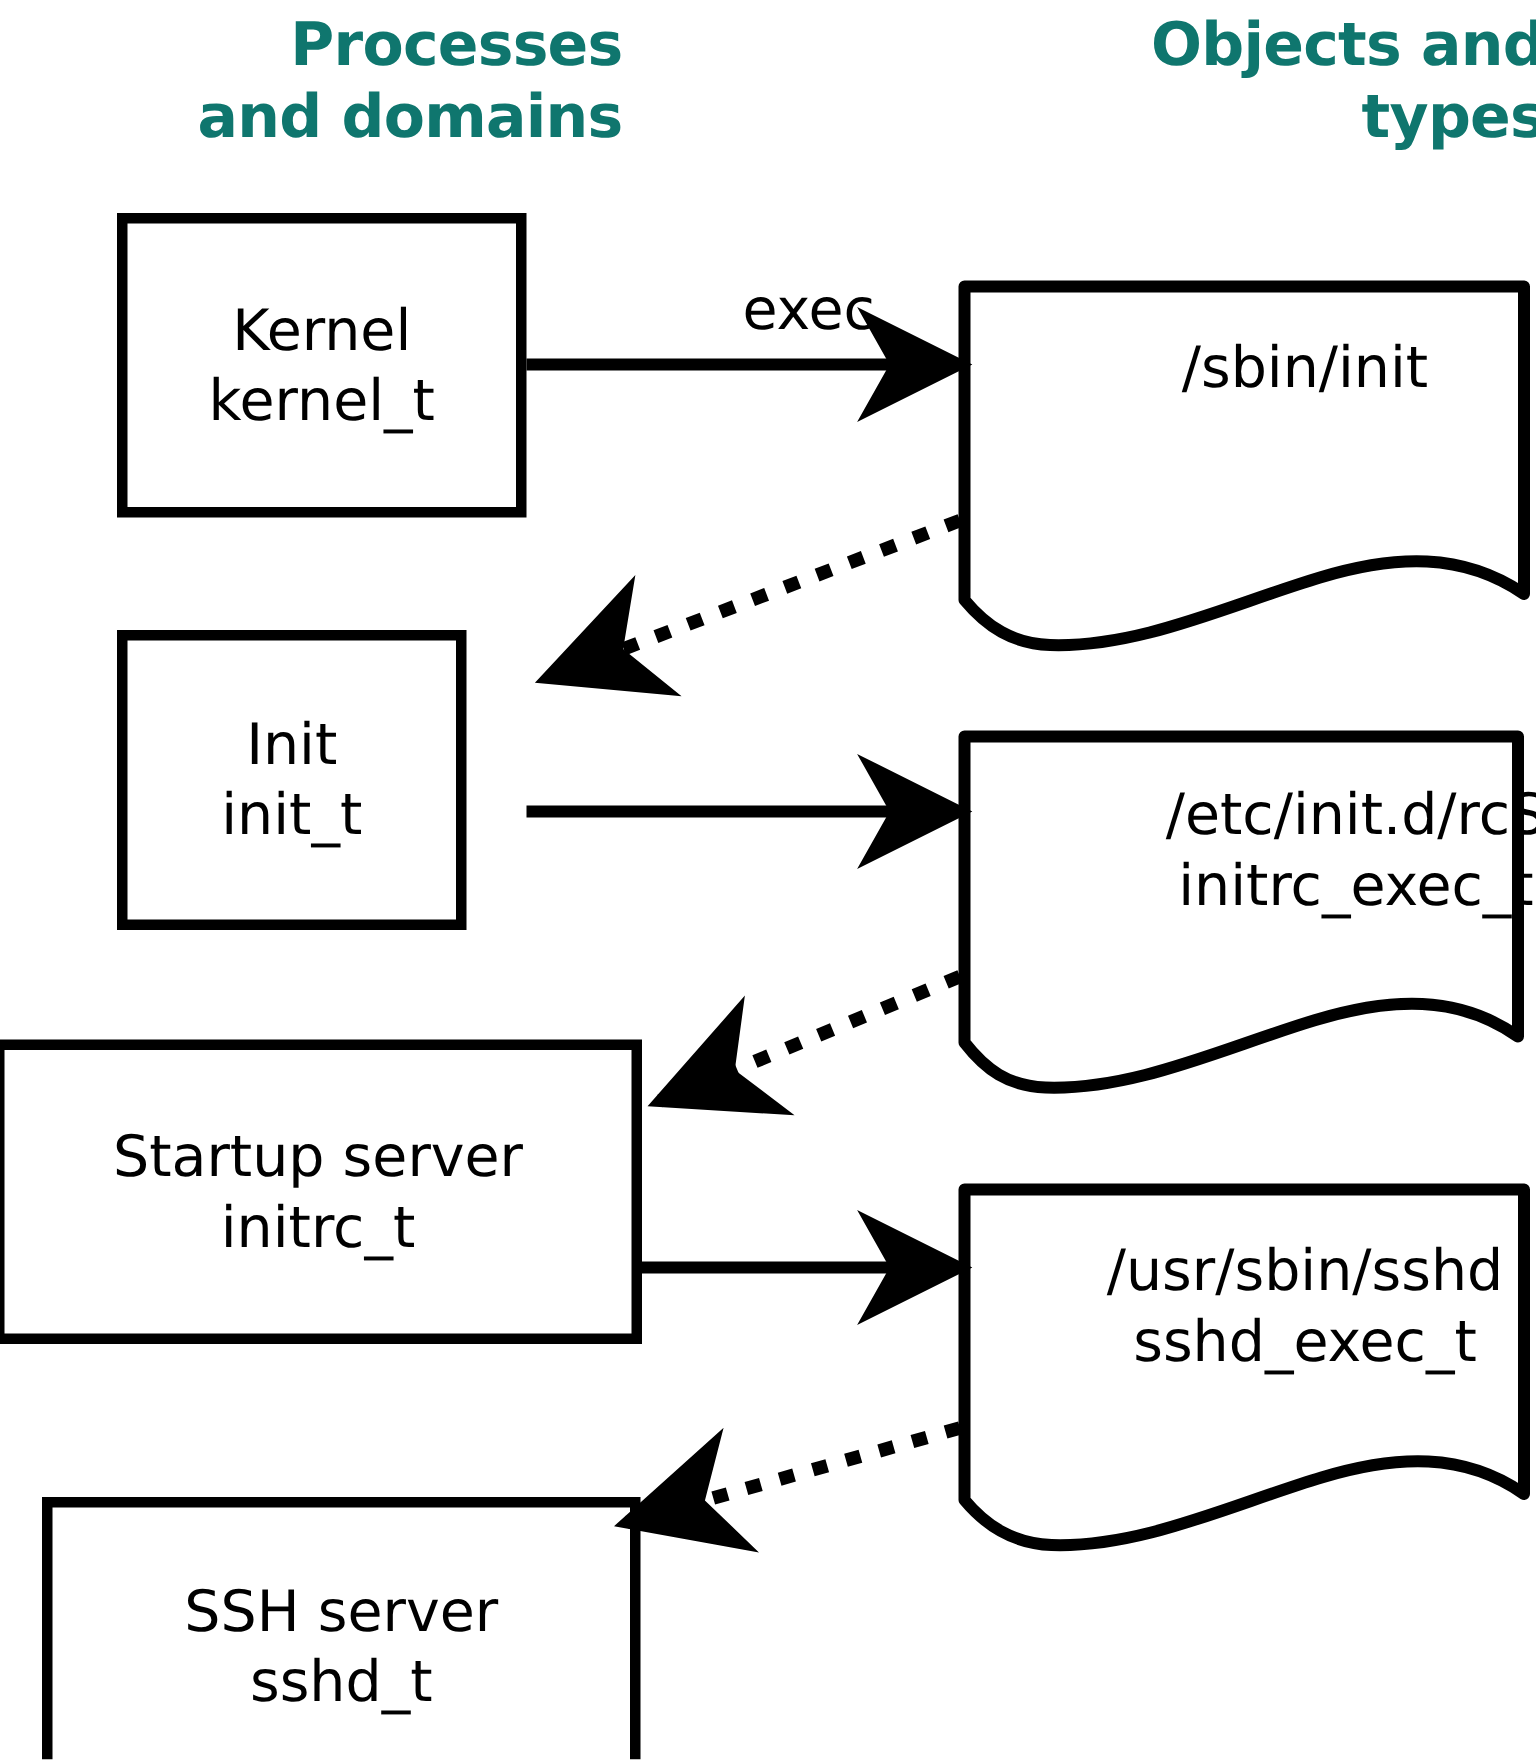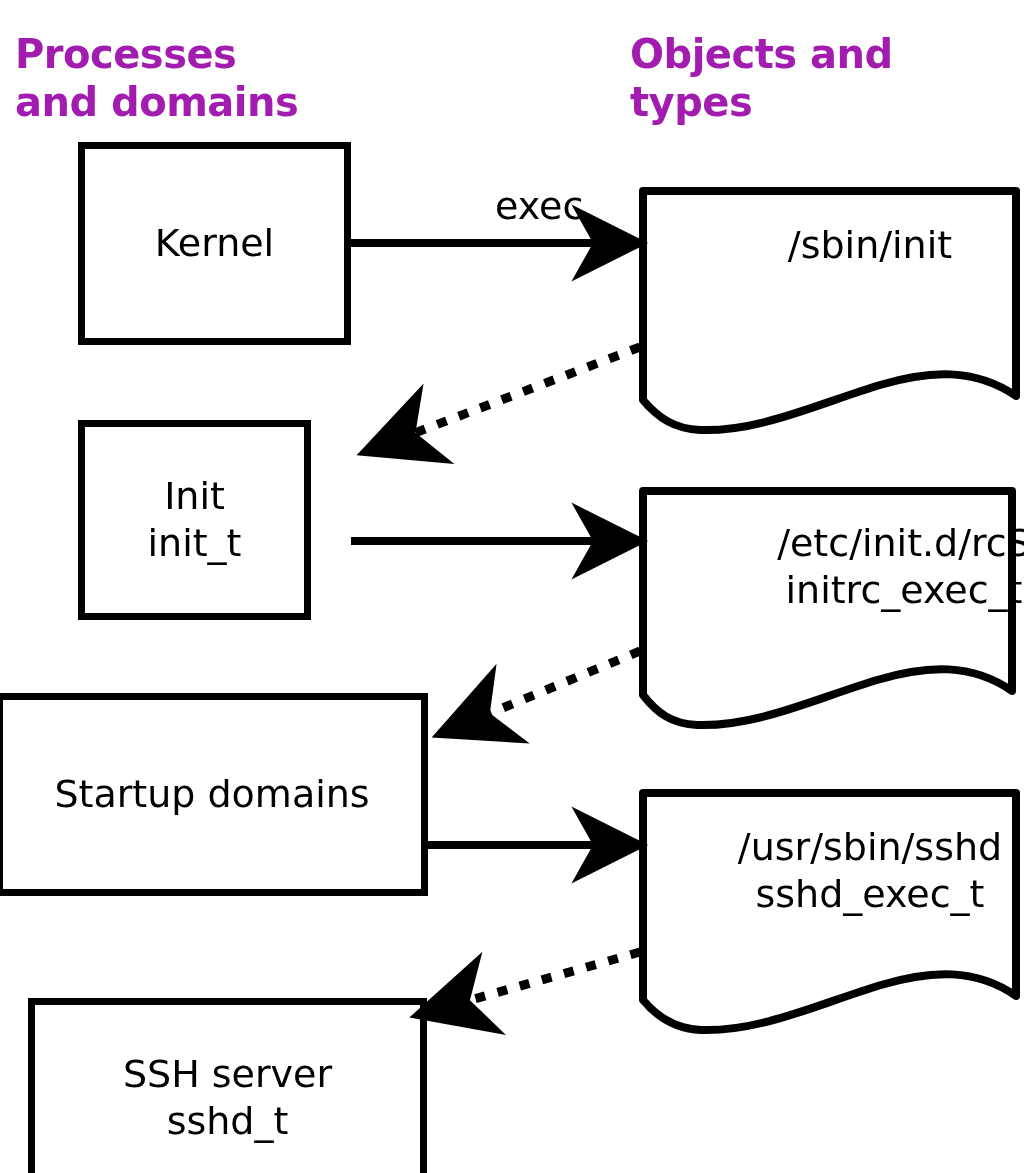--- a/index.html
+++ b/index.html
@@ -13,24 +13,23 @@
     height: 1173px;
     background: #ffffff;
     overflow: hidden;
     font-family: "DejaVu Sans", "Liberation Sans", sans-serif;
   }
   .col-header {
     position: absolute;
     font-weight: bold;
     font-size: 40px;
     line-height: 48px;
-    text-align: left;
-    color: #a21caf;
+    text-align: right;
+    color: #0f766e;
     letter-spacing: -0.5px;
-    margin-top: 24px;
   }
   #header-left  { left: 15px;  top: 6px;  width: 400px; }
   #header-right { left: 630px; top: 6px;  width: 400px; }
 
   .proc-box {
     position: absolute;
     box-sizing: border-box;
     border: 7px solid #000000;
     background: #ffffff;
     display: flex;
@@ -122,29 +121,31 @@
     <div class="ln">/etc/init.d/rcS</div>
     <div class="ln">initrc_exec_t</div>
   </div>
   <div class="doc-label" style="left:648px; top:824px; width:366px;">
     <div class="ln">/usr/sbin/sshd</div>
     <div class="ln">sshd_exec_t</div>
   </div>
 
   <div class="proc-box" style="left:78px; top:142px; width:273px; height:203px;">
     <div class="ln">Kernel</div>
+    <div class="ln">kernel_t</div>
   </div>
 
   <div class="proc-box" style="left:78px; top:420px; width:233px; height:200px;">
     <div class="ln">Init</div>
     <div class="ln">init_t</div>
   </div>
 
   <div class="proc-box" style="left:-4px; top:693px; width:432px; height:203px;">
-    <div class="ln">Startup domains</div>
+    <div class="ln">Startup server</div>
+    <div class="ln">initrc_t</div>
   </div>
 
   <div class="proc-box" style="left:28px; top:970px; width:399px; height:199px;margin-top:28px;">
     <div class="ln">SSH server</div>
     <div class="ln">sshd_t</div>
   </div>
 
   <svg class="overlay" viewBox="0 0 1024 1173">
     <defs>
       <marker id="solidhead" markerWidth="12" markerHeight="12" refX="8.6" refY="5" orient="auto" markerUnits="strokeWidth">

